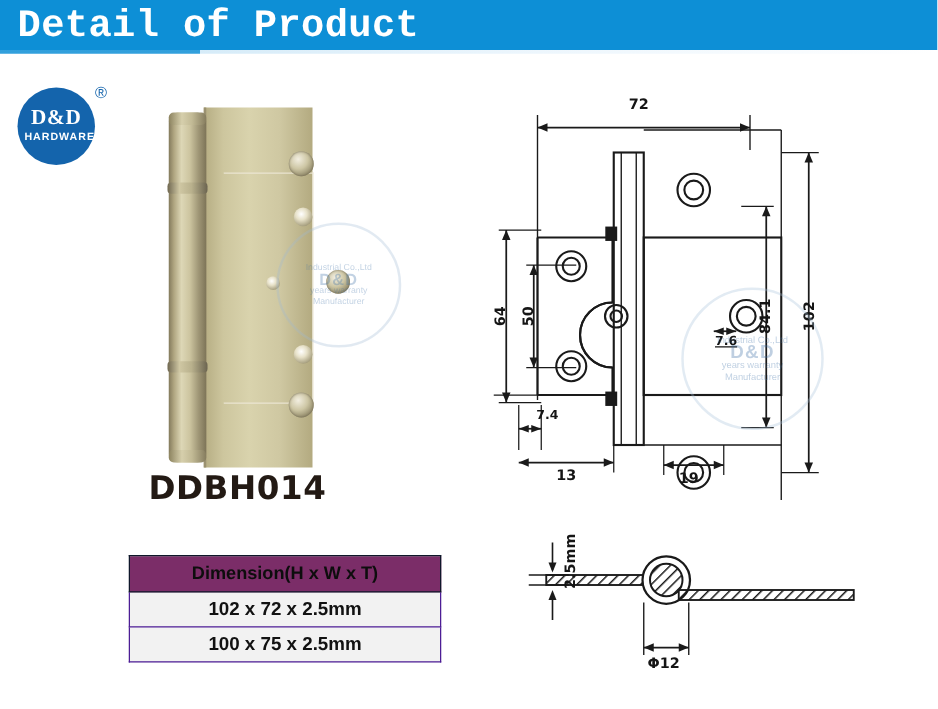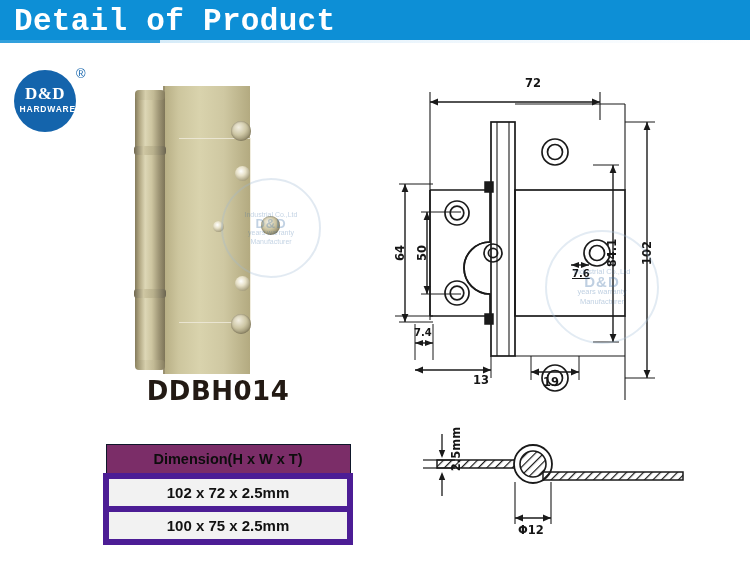--- a/index.html
+++ b/index.html
@@ -91,38 +91,38 @@
     position:absolute;left:50%;top:50%;transform:translate(-50%,-50%);
     text-align:center;color:#3a6ea5;font-size:7px;line-height:9px;
     width:96px;
   }
   .pw-big{font-size:13px;font-weight:bold;letter-spacing:1px;}
 
   
   .prod-code{
     position:absolute;left:0;top:376px;width:380px;text-align:center;
     font-size:26px;font-weight:bold;color:#231a14;
-    font-family:"DejaVu Sans", sans-serif;letter-spacing:0.5px;margin-left:28px;
+    font-family:"DejaVu Sans", sans-serif;letter-spacing:0.5px;
   }
 
   
   .dim-table{
     position:absolute;left:103px;top:444px;width:250px;
     border-collapse:collapse;
   }
   .dim-table th{
     background:#7b2d68;color:#0d0d0d;
     font-size:14.5px;font-weight:bold;height:26px;
     border:1px solid #0f172a;text-align:center;
     font-family:"Liberation Sans", sans-serif;
   }
   .dim-table td{
     background:#f2f2f2;color:#121212;
     font-size:15px;font-weight:bold;height:25px;
-    border:6px solid #4c1d95;text-align:center;
+    border:1px solid #4c1d95;text-align:center;
   }
 
   
   .tech{position:absolute;left:375px;top:60px;width:320px;height:340px;}
   .dim-label{
     position:absolute;font-size:11.5px;font-weight:bold;color:#151515;
     font-family:"DejaVu Sans", sans-serif;white-space:nowrap;
   }
   .dim-label.vert{transform:rotate(-90deg);transform-origin:center center;}
 
@@ -288,25 +288,25 @@
       <line x1="218" y1="282" x2="244" y2="282" stroke-width="1.0"></line>
 
       <line x1="272" y1="62" x2="272" y2="318" stroke-width="1.4"></line>
       <path d="M272 62 l-3.4 8 h6.8 z" fill="#1a1a1a" stroke="none"></path>
       <path d="M272 318 l-3.4 -8 h6.8 z" fill="#1a1a1a" stroke="none"></path>
       <line x1="250" y1="62" x2="280" y2="62" stroke-width="1.0"></line>
       <line x1="250" y1="318" x2="280" y2="318" stroke-width="1.0"></line>
     </g>
   </svg>
 
-  <div class="dim-label" style="left:150px;top:16px;">72</div>
+  <div class="dim-label" style="left:128px;top:16px;">72</div>
   <div class="dim-label vert" style="left:17px;top:186px;">64</div>
   <div class="dim-label vert" style="left:39px;top:186px;">50</div>
-  <div class="dim-label" style="left:39px;top:267px;font-size:10px;">7.4</div>
-  <div class="dim-label" style="left:70px;top:313px;margin-left:28px;">13</div>
+  <div class="dim-label" style="left:39px;top:267px;font-size:10px;padding-left:15px;">7.4</div>
+  <div class="dim-label" style="left:70px;top:313px;">13</div>
   <div class="dim-label" style="left:197px;top:208px;font-size:10px;text-decoration:underline;">7.6</div>
   <div class="dim-label" style="left:168px;top:315px;text-align:right;">19</div>
   <div class="dim-label vert" style="left:223px;top:186px;">84.1</div>
   <div class="dim-label vert" style="left:260px;top:186px;">102</div>
 </div>
 
 <div class="dwg-watermark">
   <div class="dw-inner">
     <div>Industrial Co.,Ltd</div>
     <div class="dw-big">D&amp;D</div>

